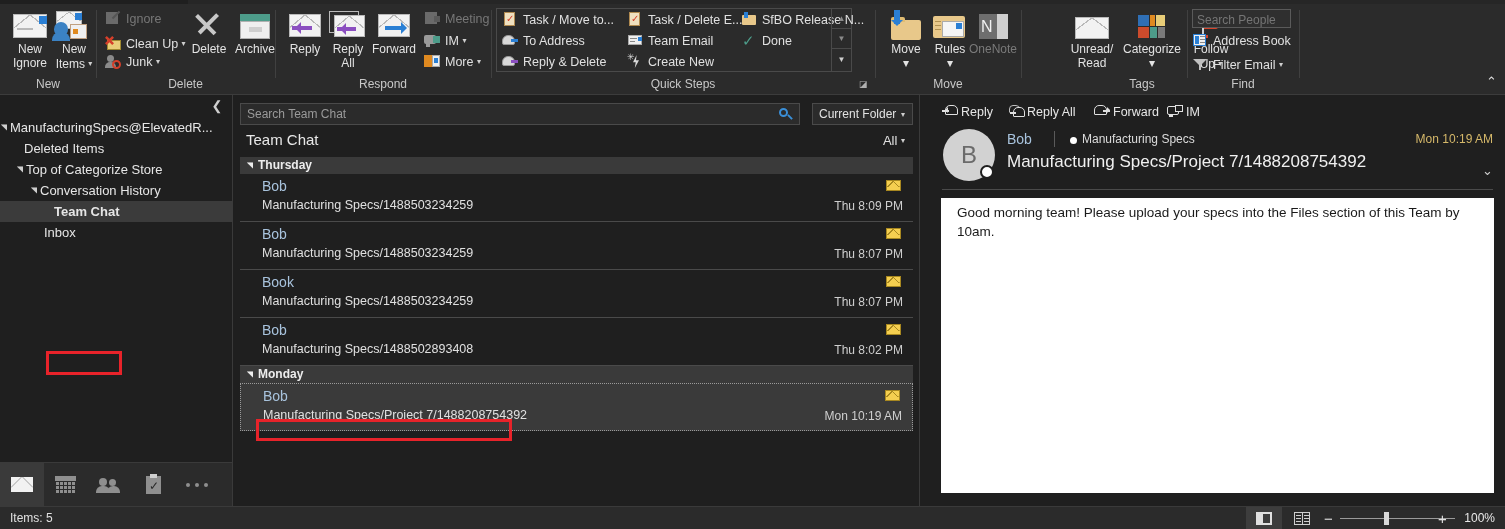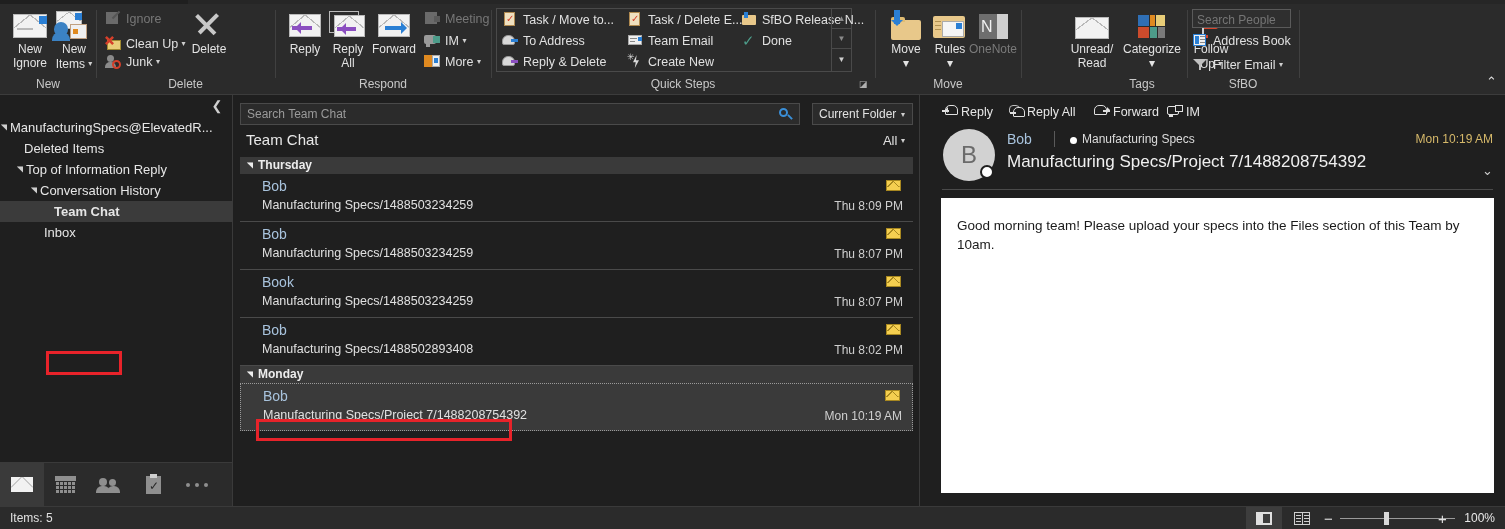--- a/index.html
+++ b/index.html
@@ -248,21 +248,21 @@
     font-size: 13px; color: #cfcfcf; cursor: pointer;
   }
   .rp-hr {
     position: absolute; left: 12px; top: 94px; width: 551px; height: 1px;
     background: #4a4a4a;
   }
   .rp-body {
     position: absolute; left: 11px; top: 103px; width: 553px; height: 295px;
     background: #ffffff; color: #1a1a1a;
     font-size: 13.5px; line-height: 19px;
-    padding: 18px 16px;
+    padding: 5px 16px;
   }
 
   
   .statusbar {
     position: absolute; left: 0; top: 506px; width: 1505px; height: 23px;
     background: #2b2b2b; border-top: 1px solid #3a3a3a;
   }
   .status-left {
     position: absolute; left: 10px; top: 0; height: 23px; line-height: 23px;
     font-size: 12px; color: #e0e0e0;
@@ -345,20 +345,28 @@
           <span style="position:absolute; left:0px; top:8px; width:11px; height:6px; border-radius:5px 5px 0 0; background:#8a8a8a;"></span>
           <span style="position:absolute; left:7px; top:6px; width:9px; height:9px; border-radius:50%; border:2px solid #d43f2a;"></span>
         </span><span>Junk</span> <span class="caret">▾</span>
       </div>
       <div class="bigbtn" style="left:86px;">
         <span class="ico">
           <span style="position:absolute; left:15px; top:6px; width:26px; height:4px; background:#c8c8c8; transform:rotate(45deg); transform-origin:left top;"></span>
           <span style="position:absolute; left:36px; top:8px; width:26px; height:4px; background:#c8c8c8; transform:rotate(135deg); transform-origin:left top;"></span>
         </span>
         <span class="lbl">Delete</span>
+      </div>
+      <div class="bigbtn" style="left:132px;">
+        <span class="ico">
+          <span style="position:absolute; left:11px; top:6px; width:30px; height:7px; background:#4d9c8a;"></span>
+          <span style="position:absolute; left:11px; top:13px; width:30px; height:18px; background:#efefef; border:1px solid #b0b0b0;"></span>
+          <span style="position:absolute; left:20px; top:19px; width:13px; height:5px; background:#cfcfcf;"></span>
+        </span>
+        <span class="lbl">Archive</span>
       </div>
       <div class="rgroup-label">Delete</div>
     </div>
     <div class="rgroup-sep" style="left:275px;"></div>
 
     <div class="rgroup" style="left:276px; width:214px;">
       <div class="bigbtn" style="left:3px;">
         <span class="ico">
           <span class="env" style="left:10px; top:6px; width:32px; height:23px;"></span>
           <span style="position:absolute; left:13px; top:18px; width:20px; height:4px; background:#8b4fc0;"></span>
@@ -550,40 +558,40 @@
           <span style="position:absolute; left:8px; top:9px; width:5px; height:1px; background:#888;"></span>
           <span style="position:absolute; left:14px; top:2px; width:2px; height:3px; background:#d8432a;"></span>
         </span><span>Address Book</span>
       </div>
       <div class="smitem" style="left:4px; top:51px;">
         <span class="sico">
           <span style="position:absolute; left:1px; top:2px; width:0; height:0; border-left:7px solid transparent; border-right:7px solid transparent; border-top:7px solid #c0c0c0;"></span>
           <span style="position:absolute; left:7px; top:8px; width:2px; height:5px; background:#c0c0c0;"></span>
         </span><span>Filter Email</span> <span class="caret">▾</span>
       </div>
-      <div class="rgroup-label">SfBO</div>
+      <div class="rgroup-label">Find</div>
     </div>
     <div class="rgroup-sep" style="left:1299px;"></div>
 
     <div class="ribbon-collapse">⌃</div>
   </div>
 
   <div class="navpane">
     <div class="collapse-chev">❮</div>
     <div class="ftree" id="folder-tree">
         <div class="fnode">
           <span class="tri" style="left: 0px; transform: rotate(-90deg); display: inline-block;">◢</span>
           <span class="ftxt" style="left: 10px;">ManufacturingSpecs@ElevatedR...</span>
         </div>
         <div class="fnode">
           <span class="ftxt" style="left: 24px;">Deleted Items</span>
         </div>
         <div class="fnode">
           <span class="tri" style="left: 16px; transform: rotate(-90deg); display: inline-block;">◢</span>
-          <span class="ftxt" style="left: 26px;">Top of Information Reply</span>
+          <span class="ftxt" style="left: 26px;">Top of Categorize Store</span>
         </div>
         <div class="fnode">
           <span class="tri" style="left: 30px; transform: rotate(-90deg); display: inline-block;">◢</span>
           <span class="ftxt" style="left: 40px;">Conversation History</span>
         </div>
         <div class="fnode sel">
           <span class="ftxt" style="left: 54px; font-weight: bold;">Team Chat</span>
         </div>
         <div class="fnode">
           <span class="ftxt" style="left: 44px;">Inbox</span>

